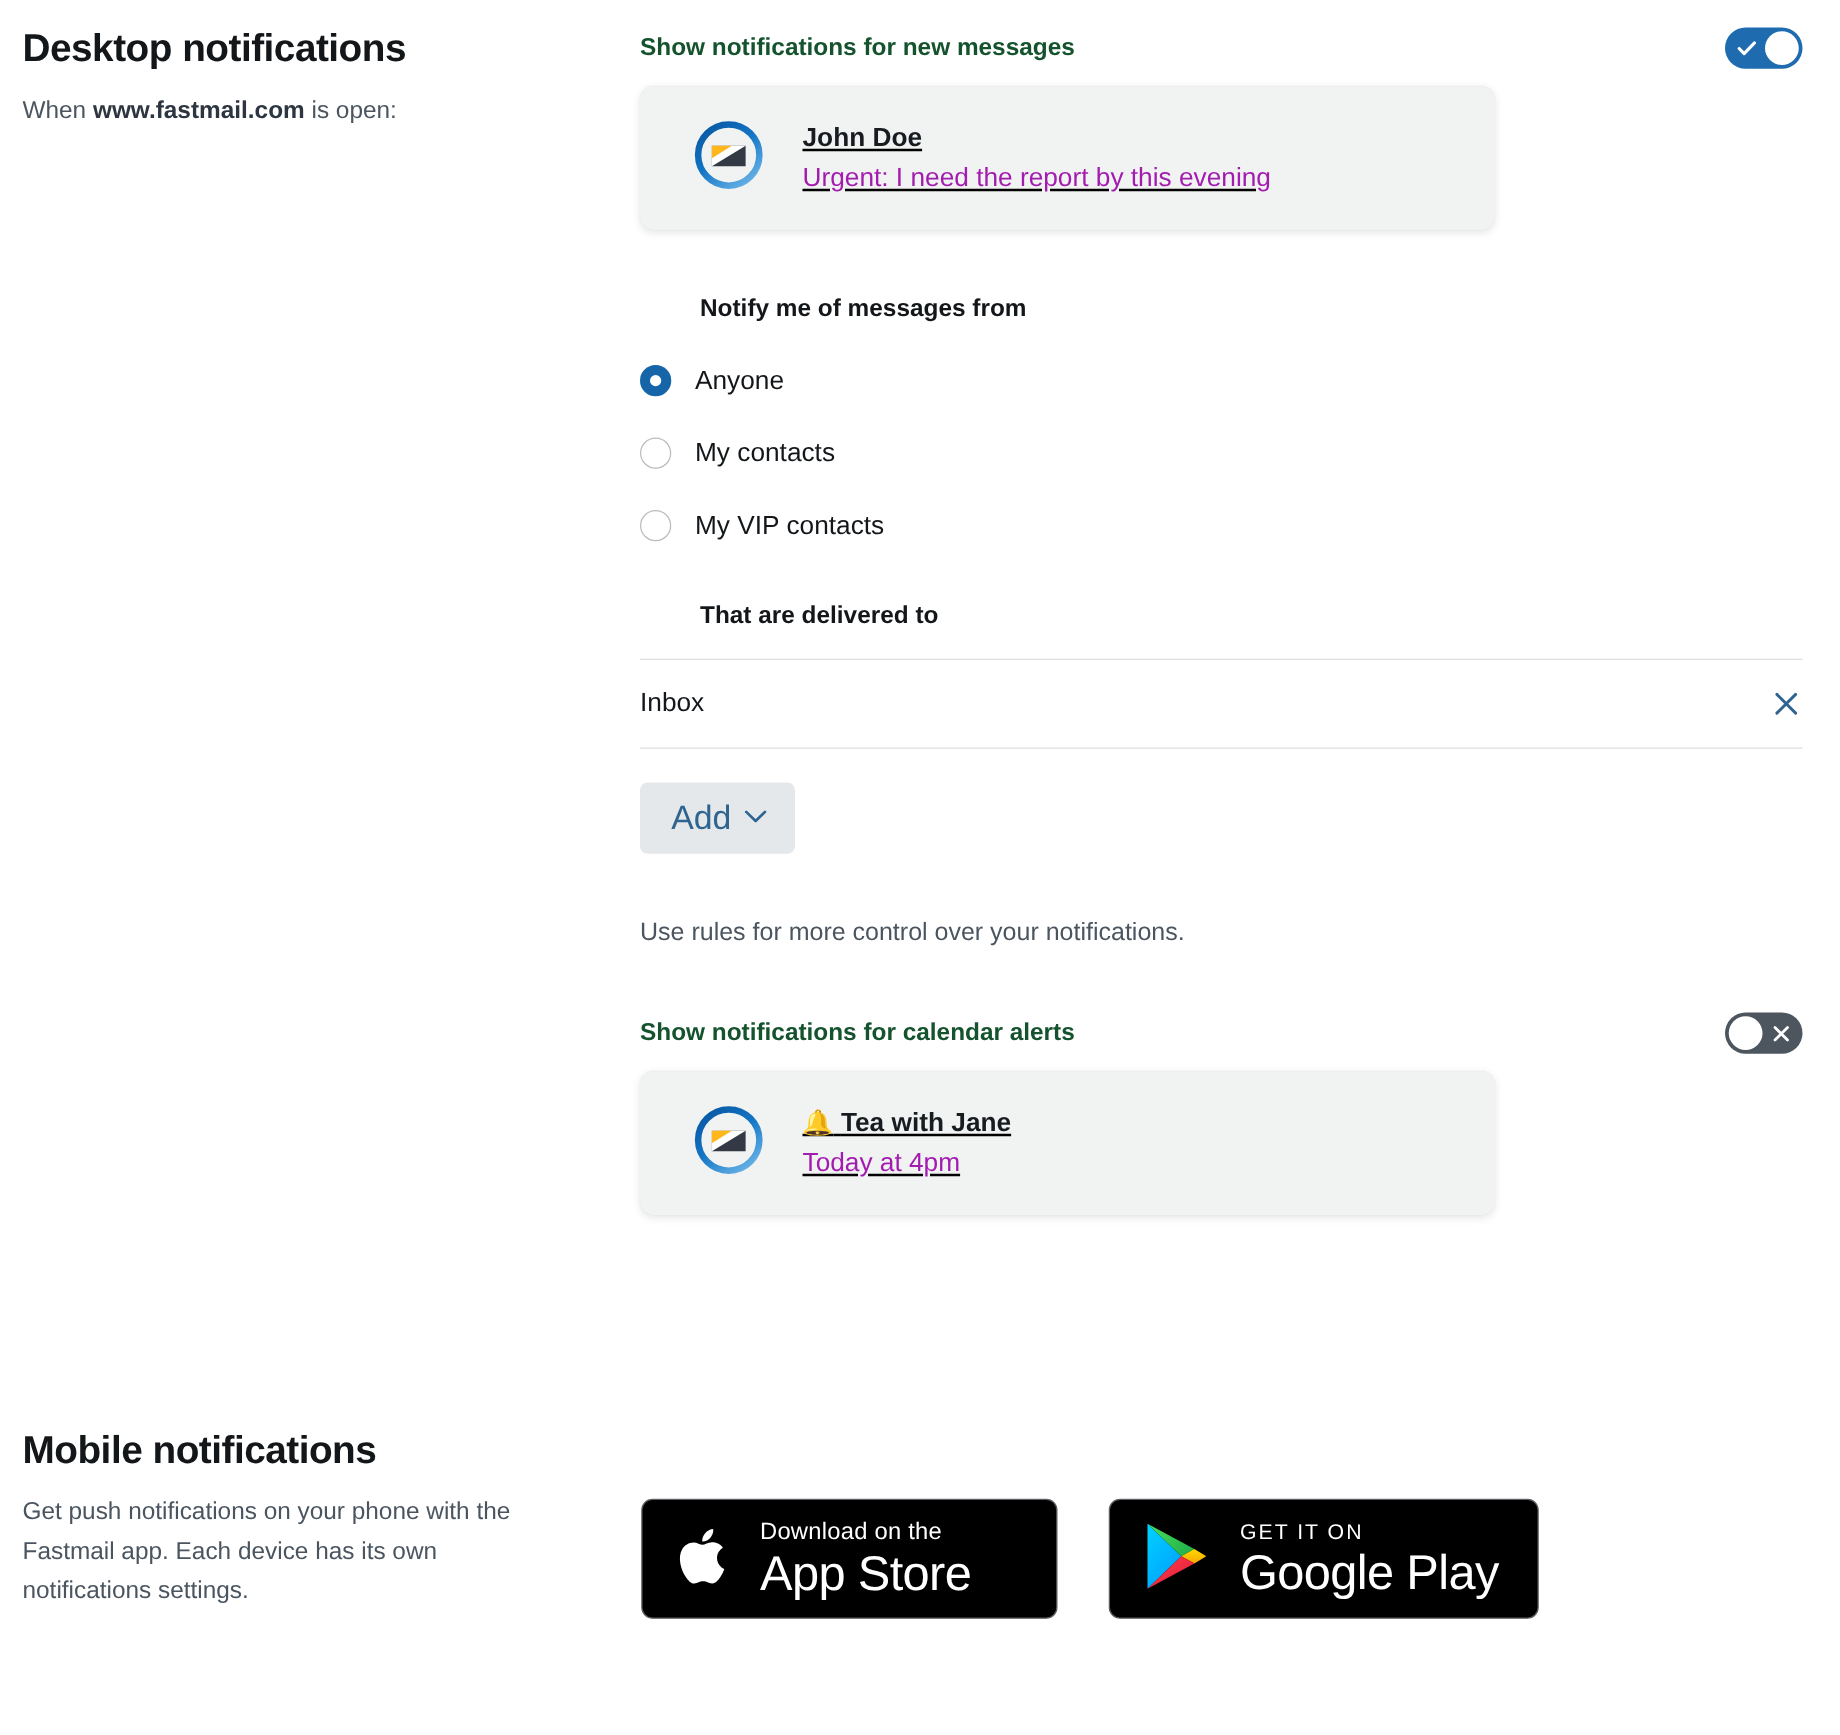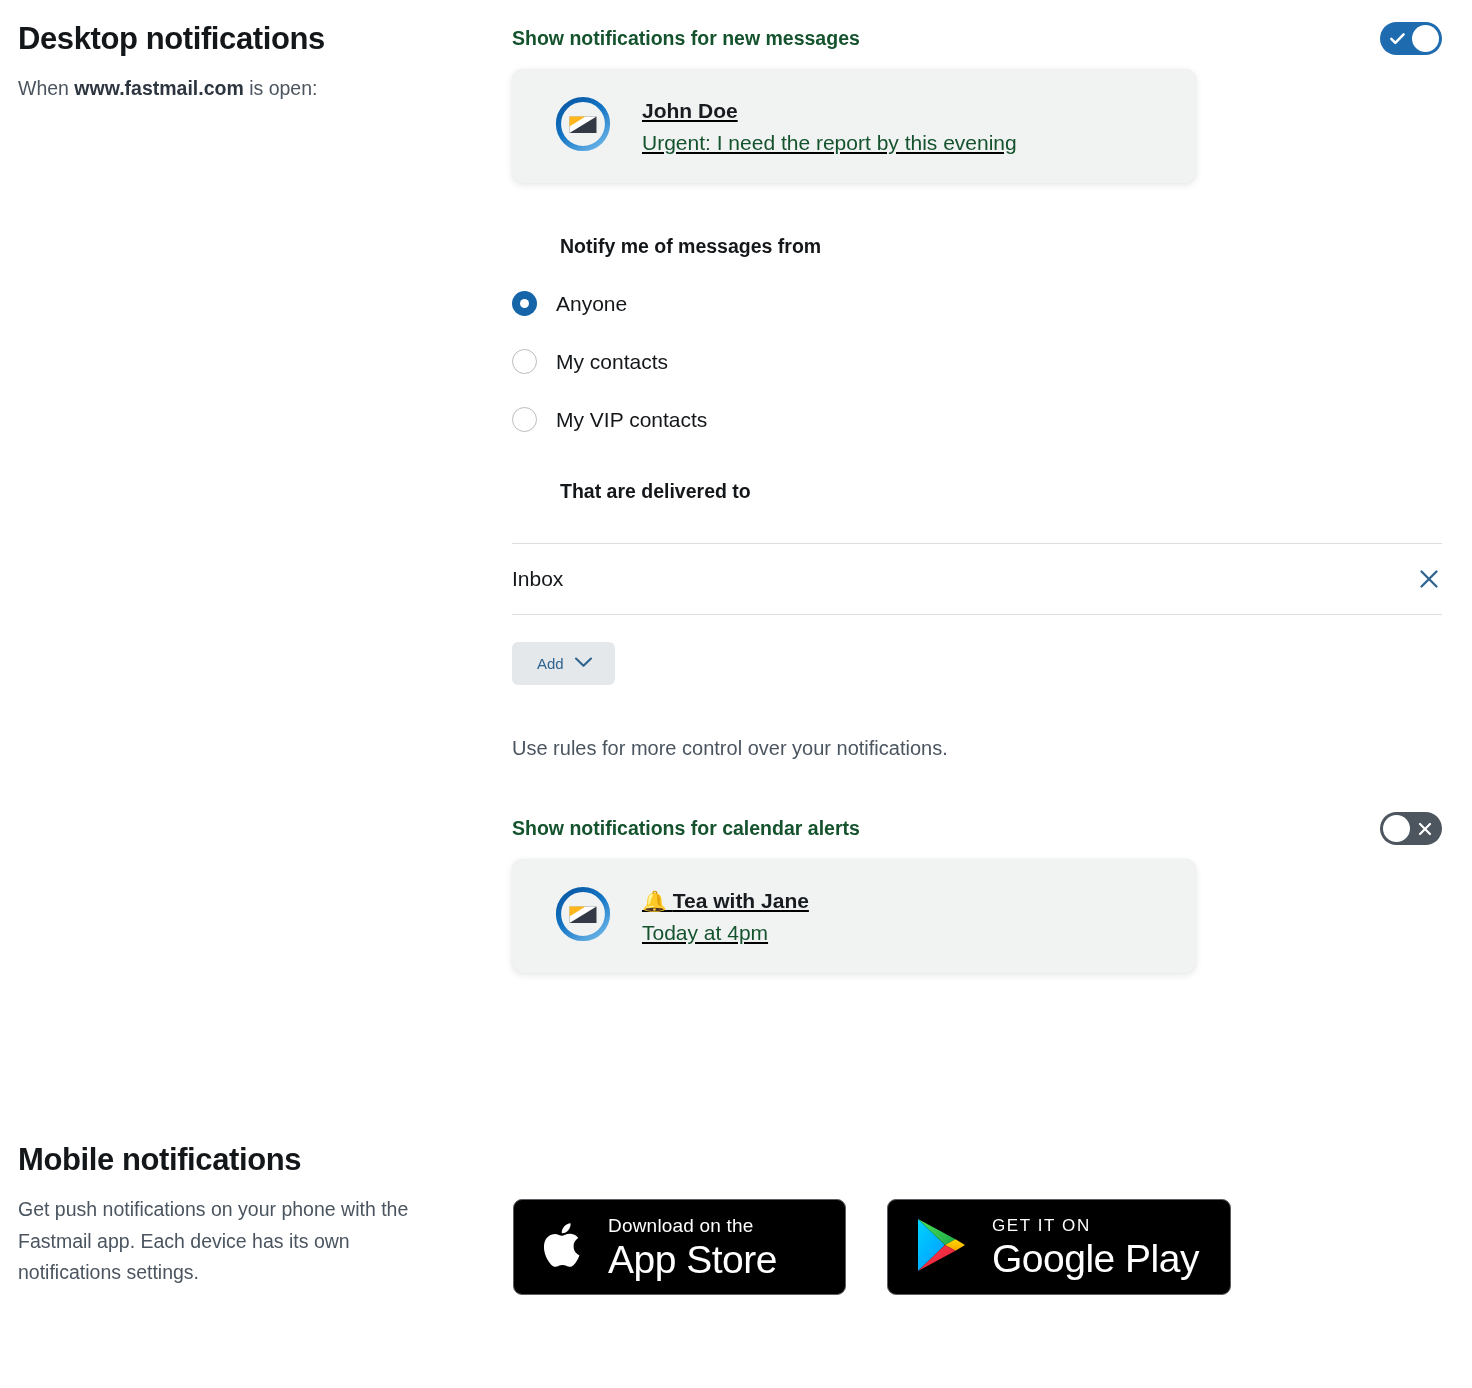--- a/index.html
+++ b/index.html
@@ -109,21 +109,21 @@
   .notif-card .logo { flex: 0 0 auto; margin-right: 30px; }
   .notif-text { line-height: 1.0; }
   .notif-title {
     font-size: 21px;
     font-weight: bold;
     color: #181c20;
     margin-bottom: 11px;
   }
   .notif-body {
     font-size: 21px;
-    color: #14532d;
+    color: #a21caf;
   }
   .bell { font-size: 20px; }
 
   
   .sub-head {
     font-size: 19.5px;
     font-weight: bold;
     color: #14171a;
     margin-left: 48px;
   }
@@ -156,21 +156,21 @@
     width: 9px; height: 9px;
     border-radius: 50%;
     background: #ffffff;
   }
   .radio-label {
     font-size: 21px;
     color: #14171a;
   }
 
   
-  .delivered-list { margin-top: 40px; width: 930px; }
+  .delivered-list { margin-top: 23px; width: 930px; }
   .delivered-row {
     display: flex;
     align-items: center;
     justify-content: space-between;
     height: 72px;
     border-top: 1.5px solid #dcdee1;
     border-bottom: 1.5px solid #dcdee1;
   }
   .delivered-name {
     font-size: 21px;
@@ -188,21 +188,21 @@
     border: 0;
     border-radius: 6px;
     padding: 13px 22px 13px 25px;
     display: inline-flex;
     align-items: center;
     gap: 10px;
     cursor: pointer;
     font-family: "Liberation Sans", sans-serif;
   }
   .add-btn-label {
-    font-size: 15px;
+    font-size: 27px;
     color: #2f6490;
   }
 
   .rules-note {
     margin-top: 52px;
     font-size: 20px;
     color: #4b5560;
   }
 
   

